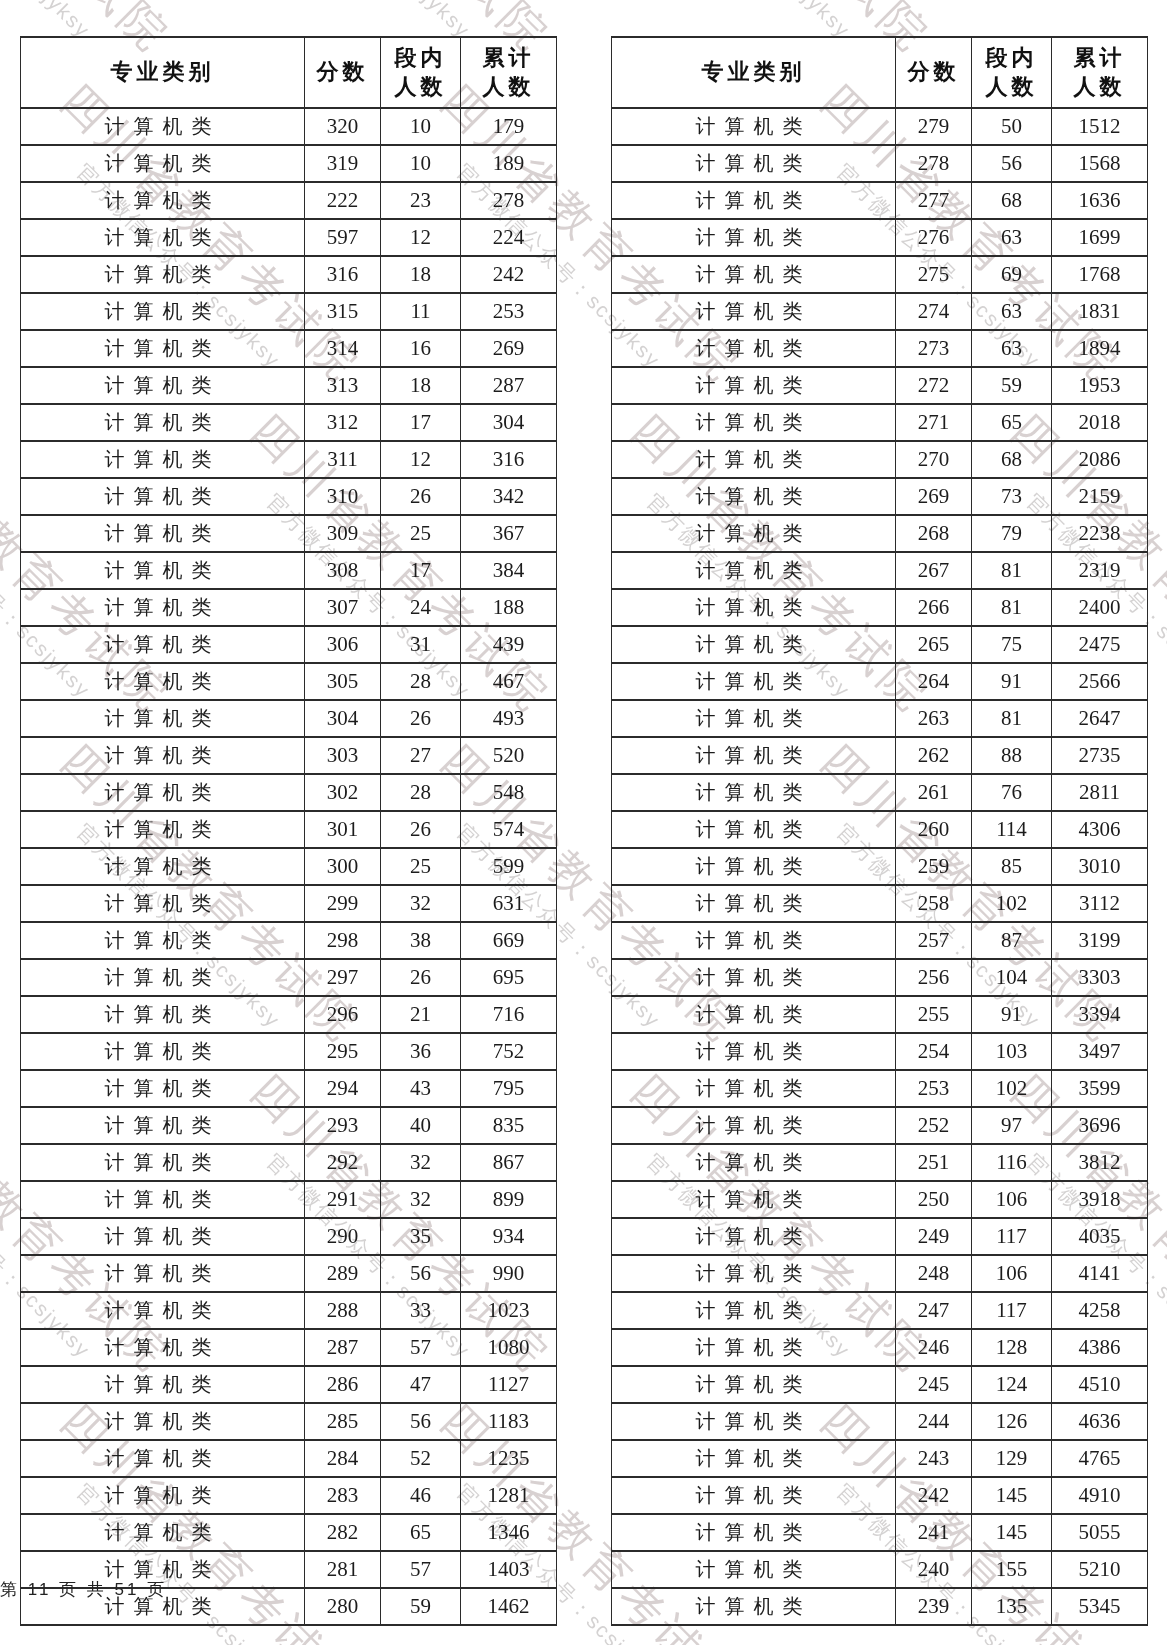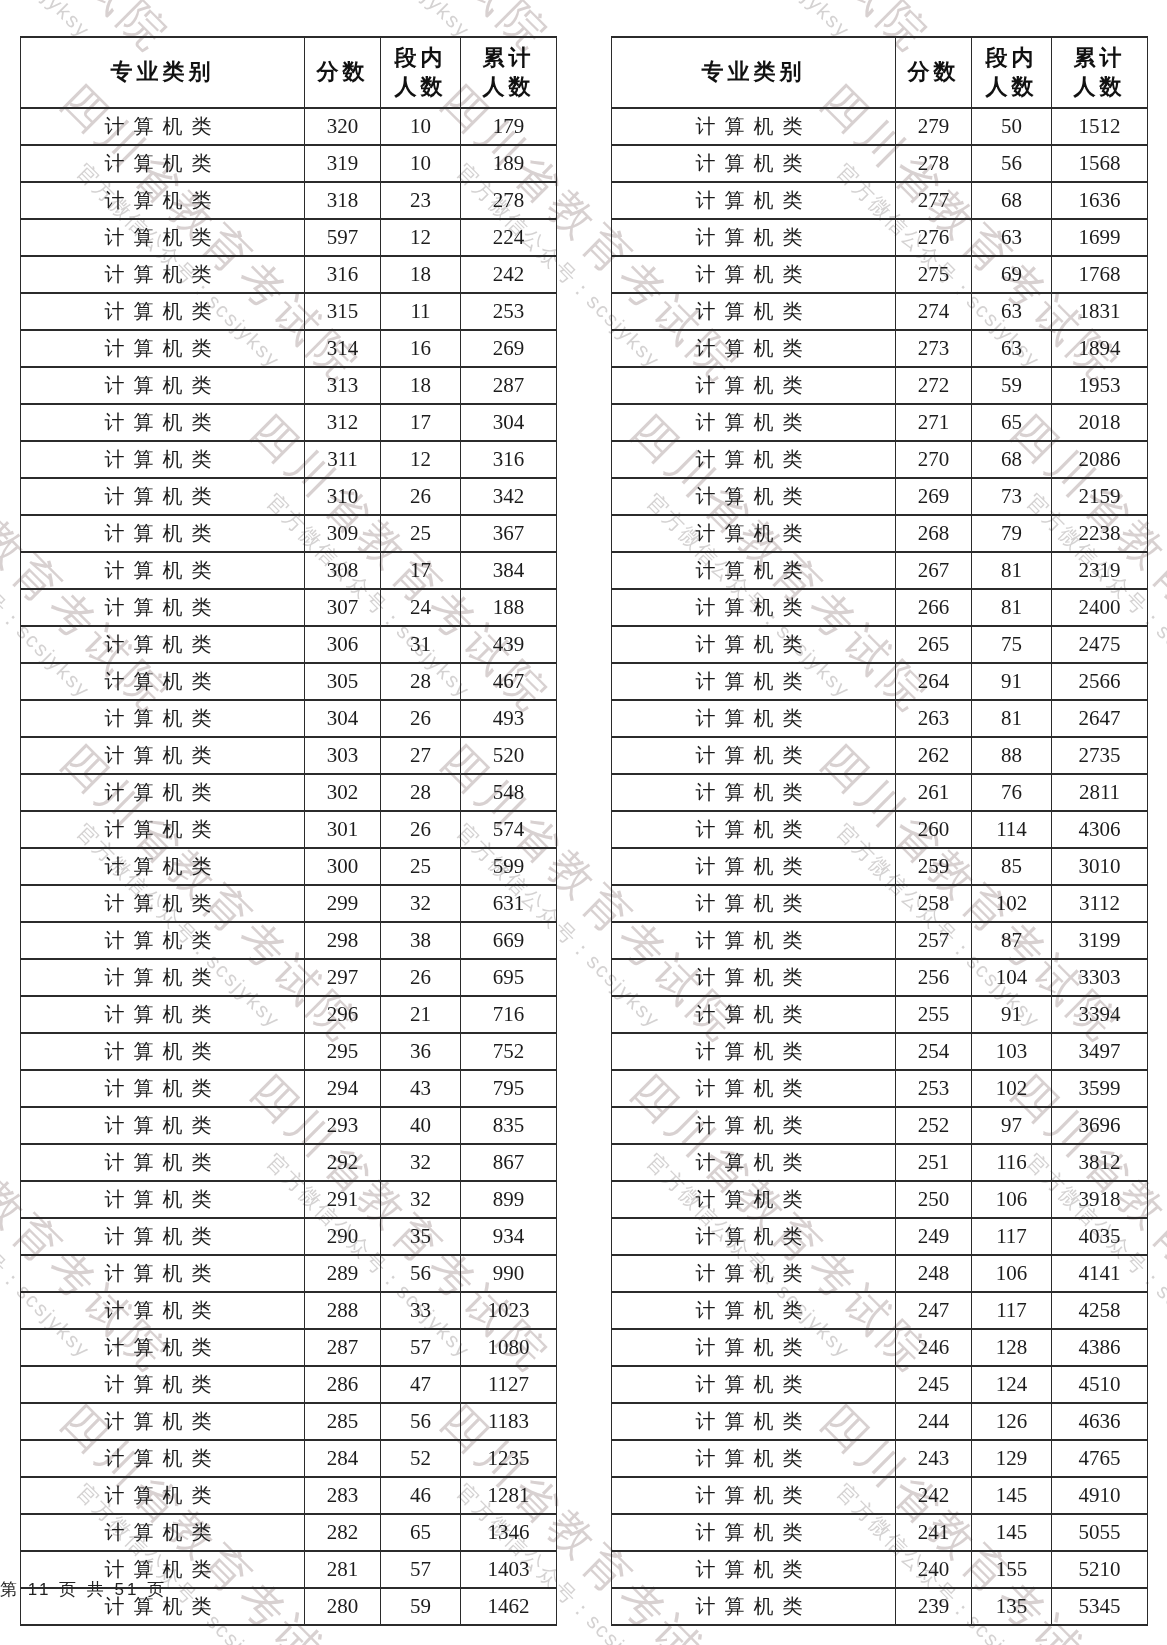--- a/index.html
+++ b/index.html
@@ -139,21 +139,21 @@
             <td>179</td>
           </tr>
           <tr>
             <td class="cat">计算机类</td>
             <td>319</td>
             <td>10</td>
             <td>189</td>
           </tr>
           <tr>
             <td class="cat">计算机类</td>
-            <td>318</td>
+            <td>222</td>
             <td>23</td>
             <td>278</td>
           </tr>
           <tr>
             <td class="cat">计算机类</td>
             <td>597</td>
             <td>12</td>
             <td>224</td>
           </tr>
           <tr>

